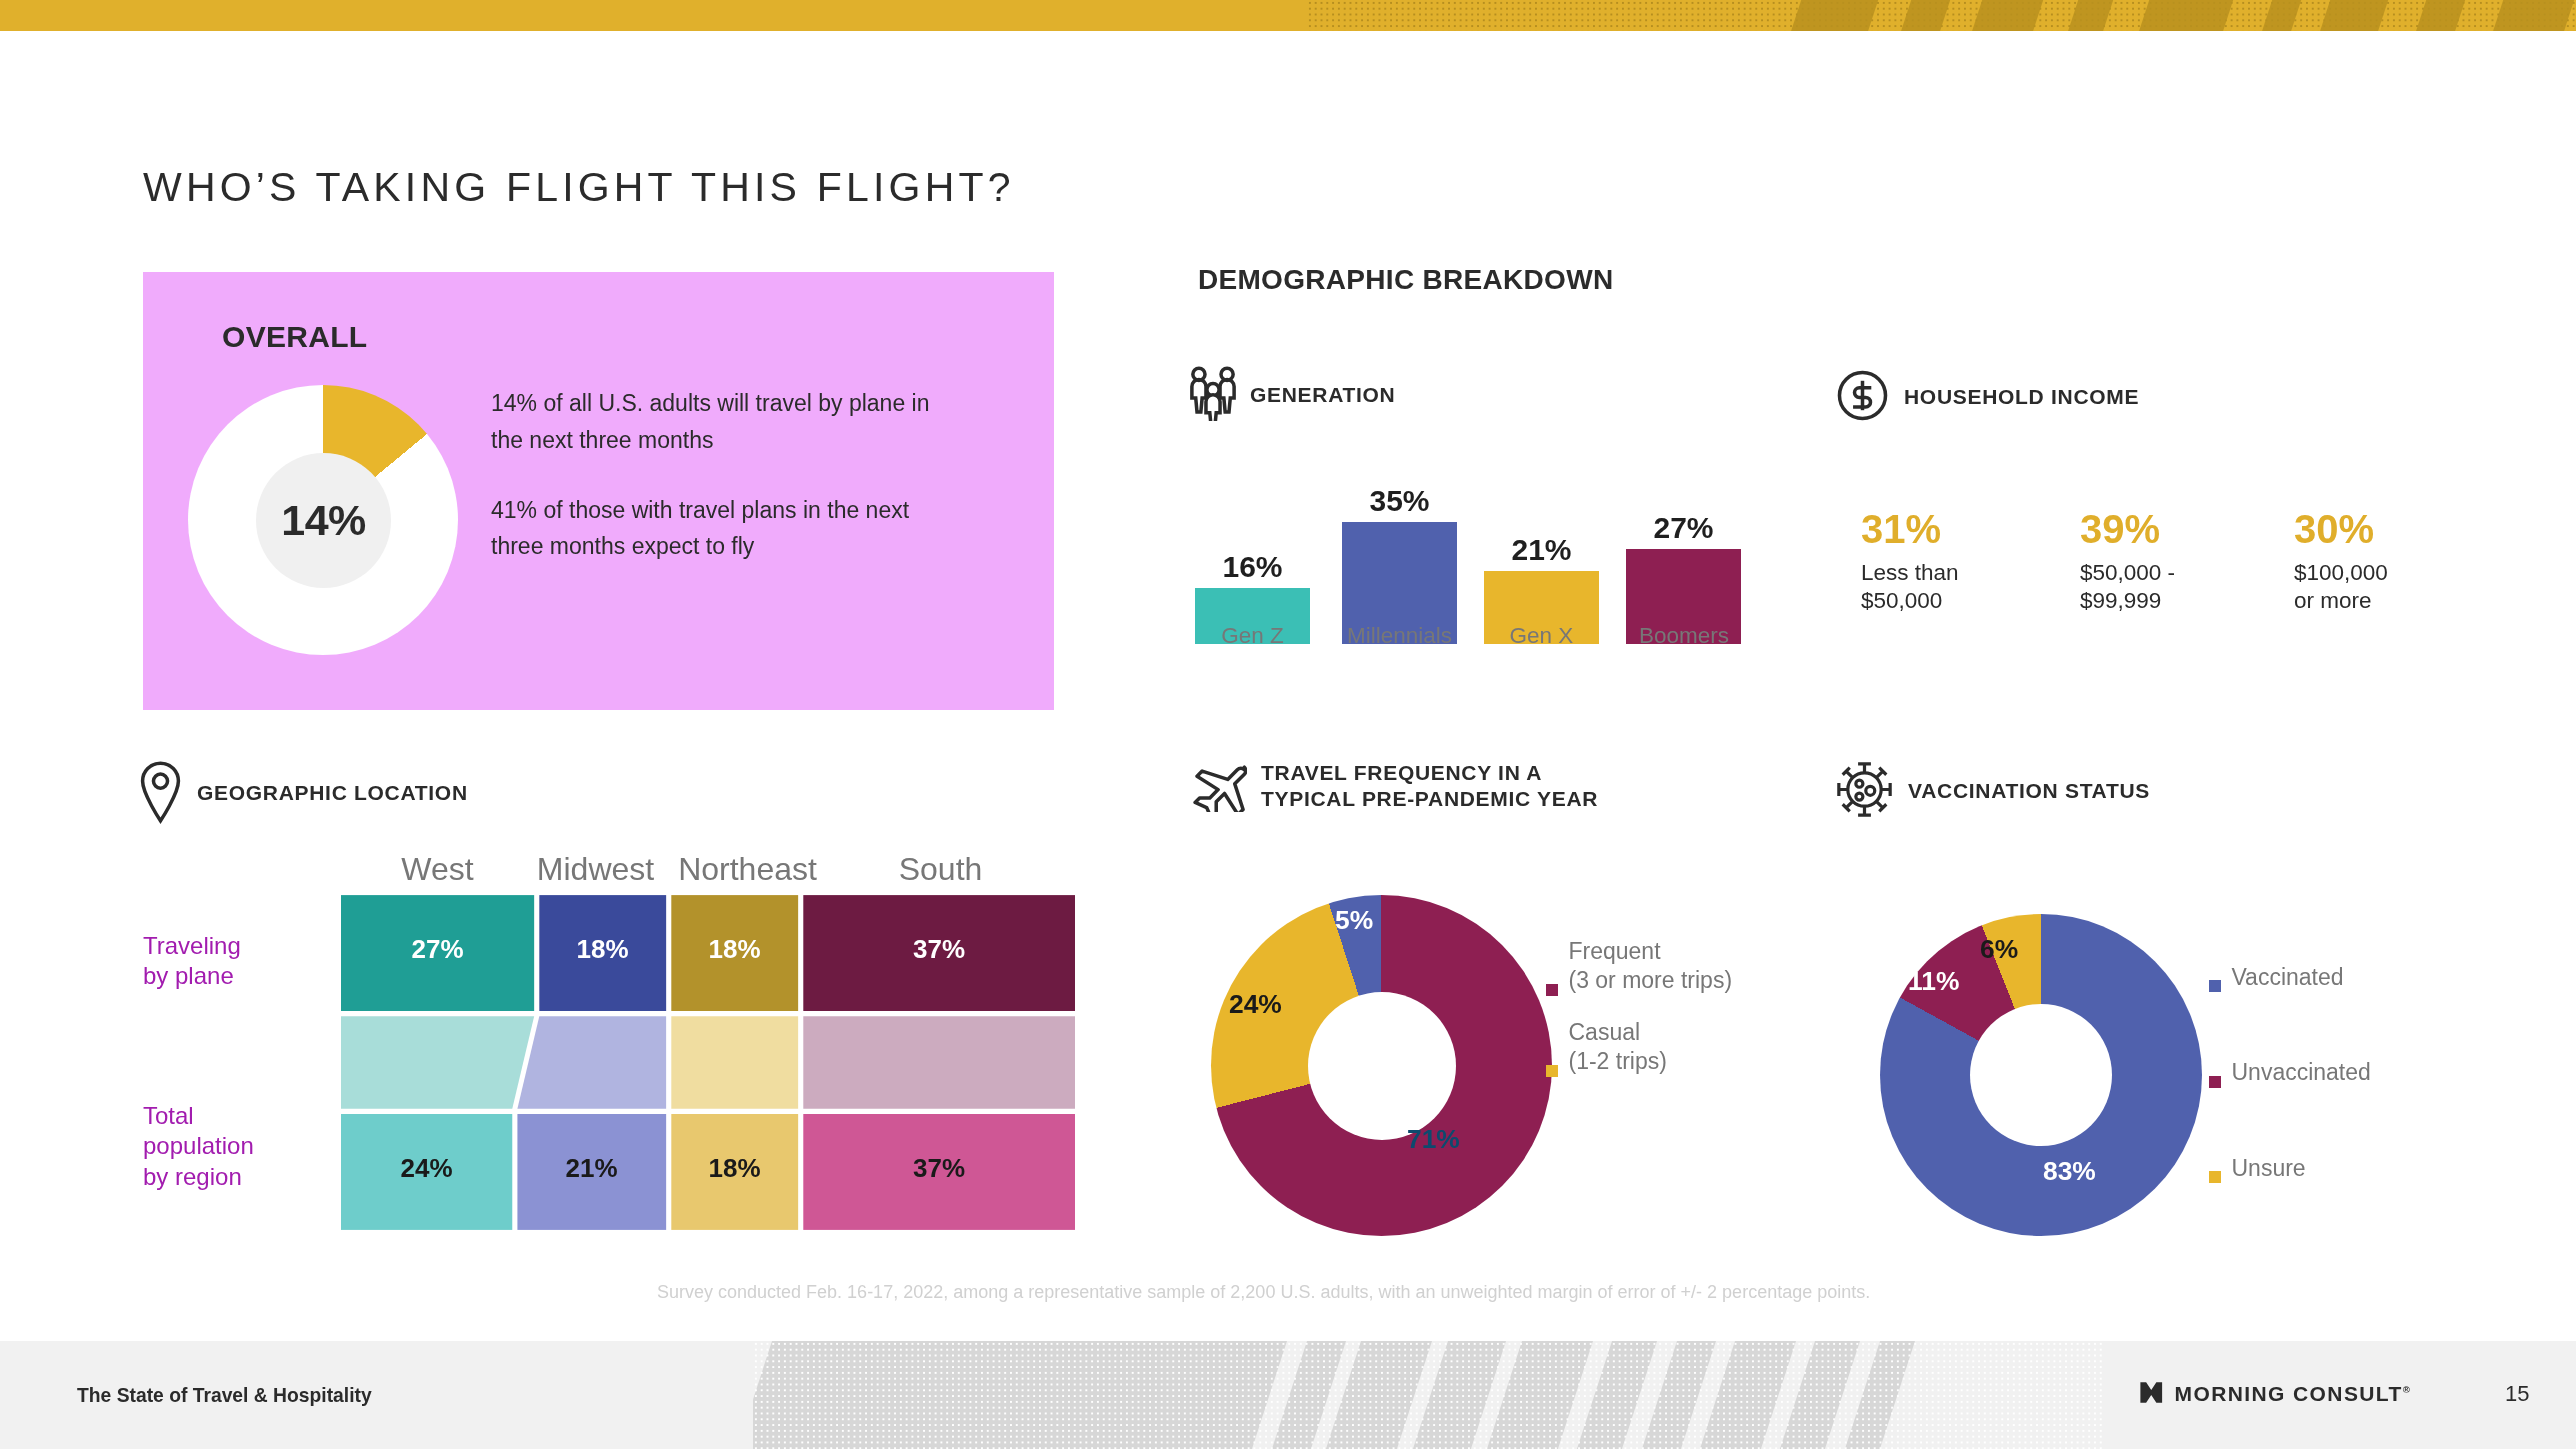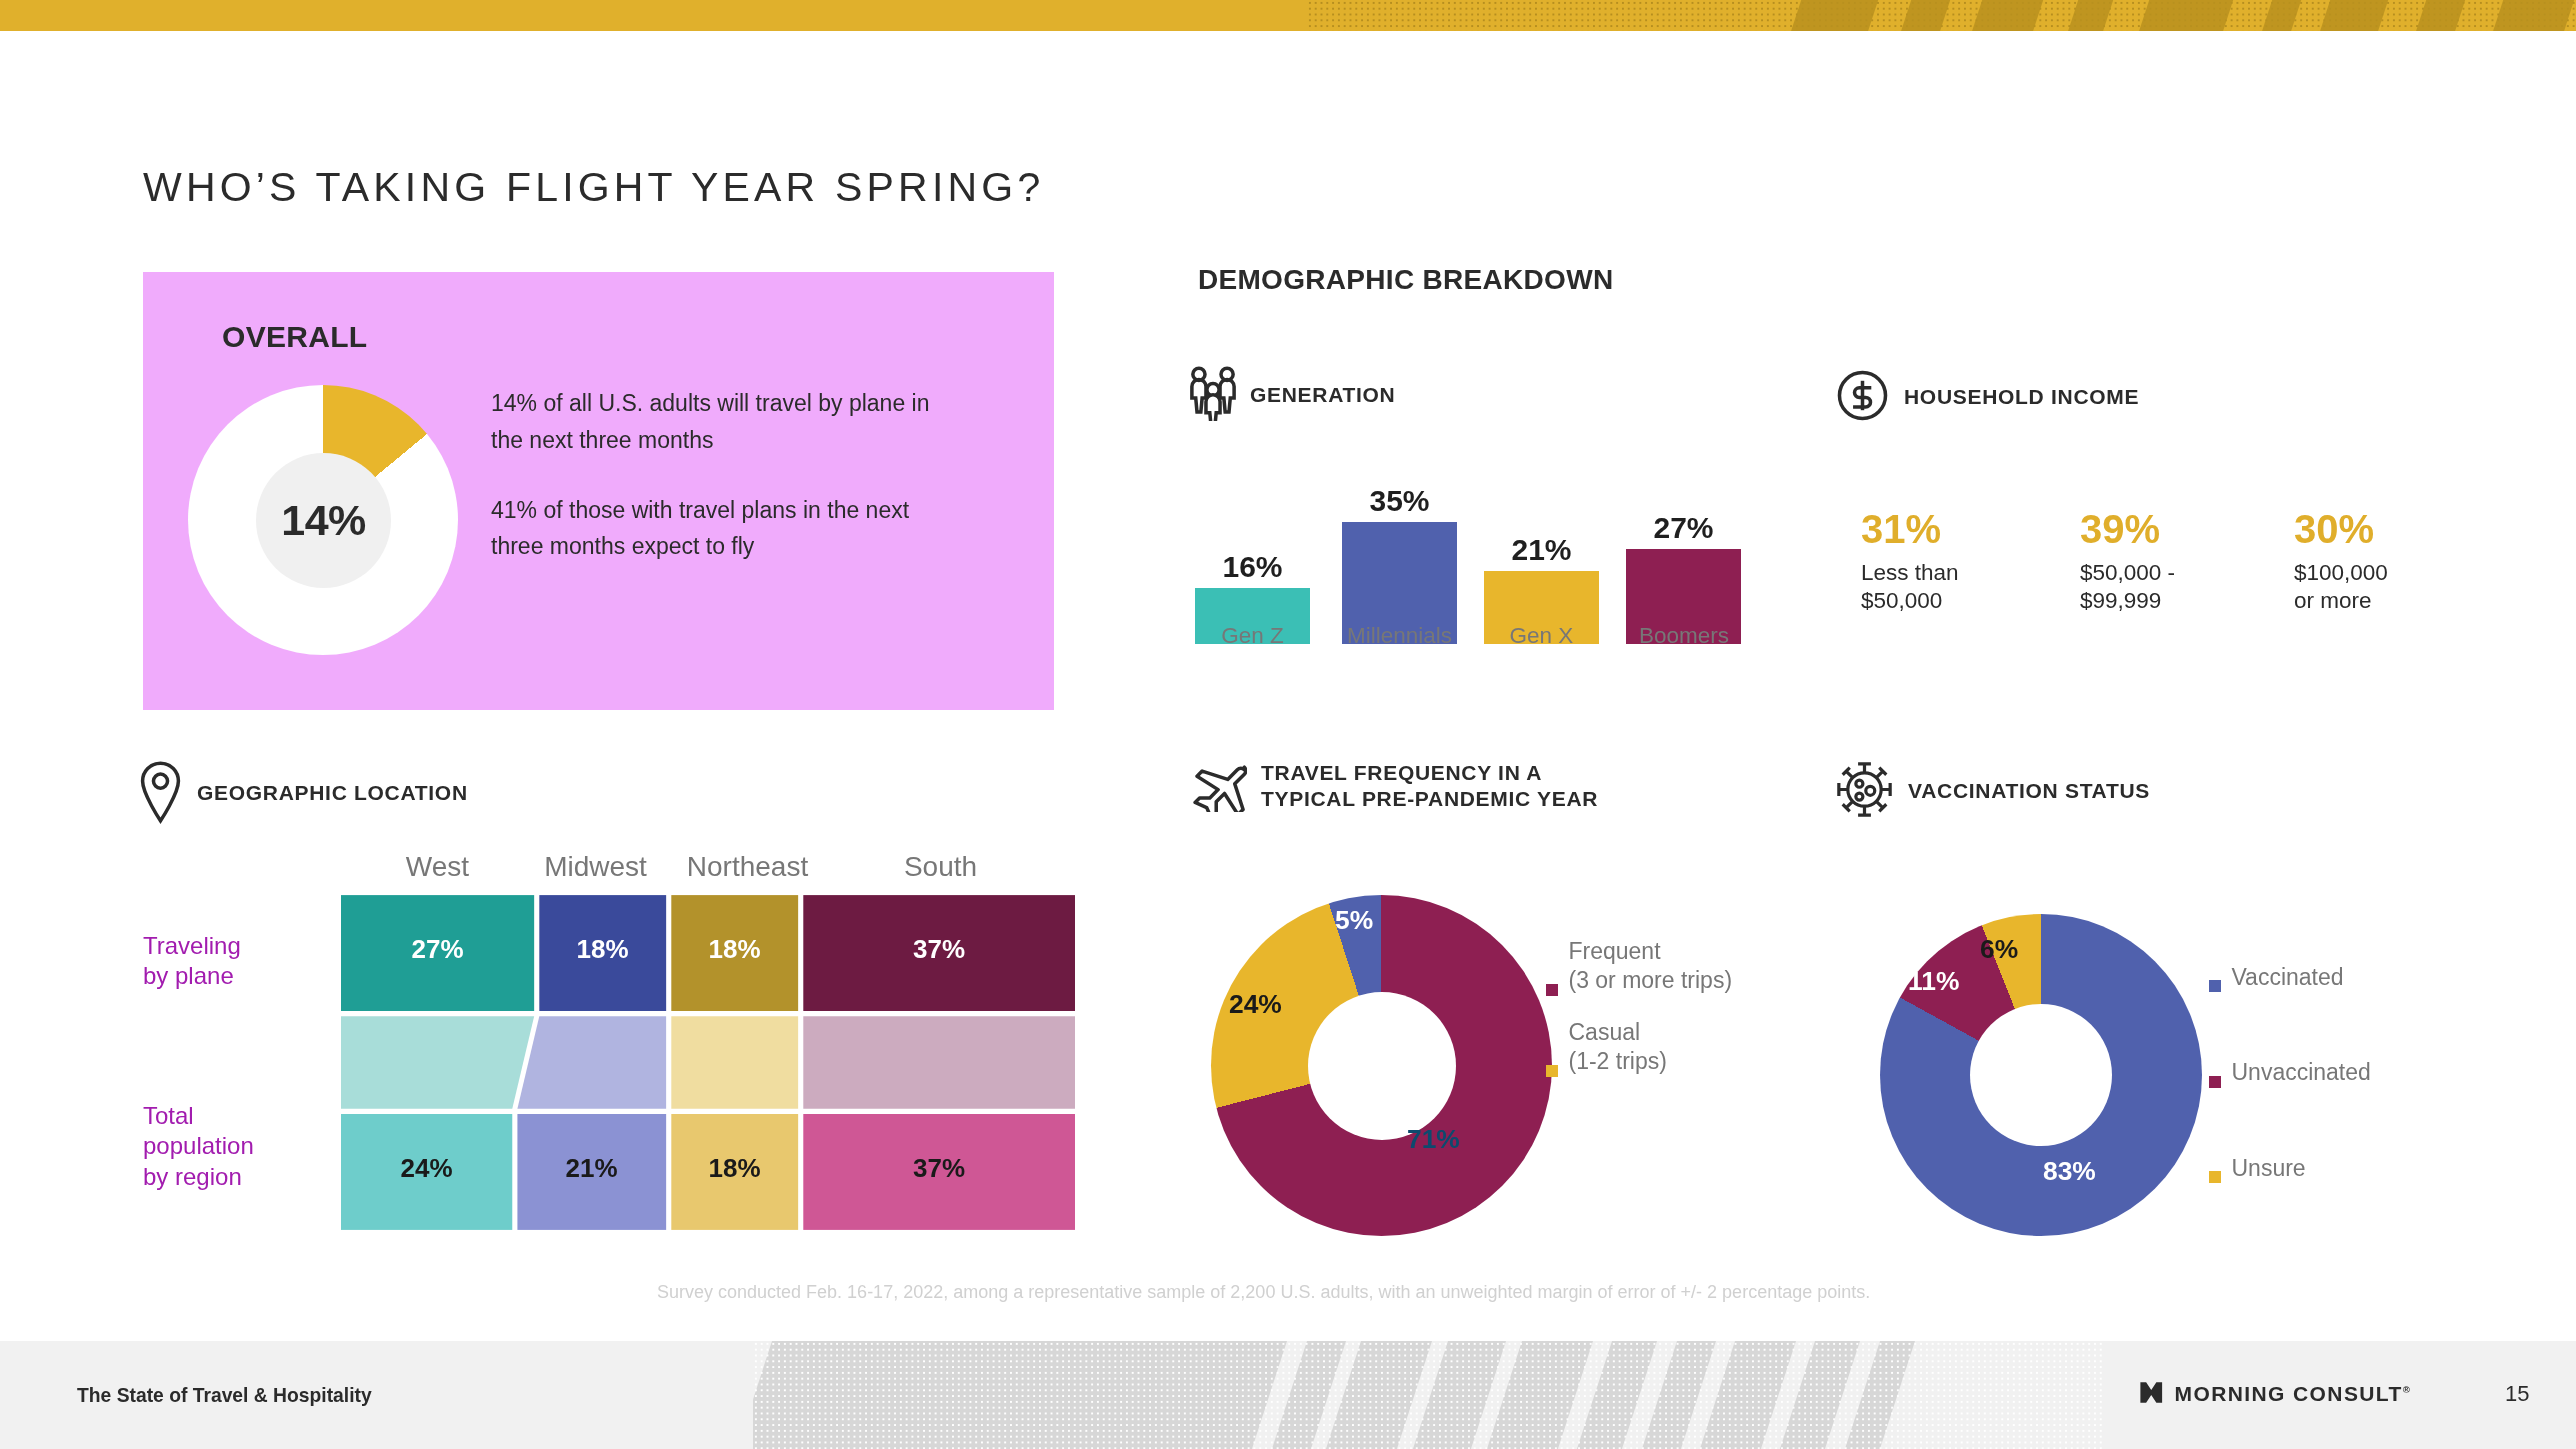--- a/index.html
+++ b/index.html
@@ -50,21 +50,21 @@
   .gen-lab{position:absolute;font-size:22.5px;color:#777;text-align:center;}
 
   
   .inc-wrap{position:absolute;left:1861px;top:509px;width:644px;}
   .inc-col{position:absolute;top:0;}
   .inc-pct{font-size:40px;font-weight:700;color:#e0ae2b;line-height:1;}
   .inc-lab{font-size:22.5px;color:#2b2b2b;line-height:1.25;margin-top:10.3px;}
 
   
   .geo-chart{position:absolute;left:341px;top:895px;width:734px;height:335px;}
-  .geo-colhead{position:absolute;top:851px;font-size:28px;color:#777;text-align:center;}
+  .geo-colhead{position:absolute;top:851px;font-size:32px;color:#777;text-align:center;}
   .geo-rowlab{position:absolute;font-size:24px;color:#a21caf;line-height:1.27;text-align:left;}
 
   
   .donut-lg{position:absolute;border-radius:50%;}
   .donut-lg .hole{position:absolute;border-radius:50%;background:#fff;}
   .donut-label{position:absolute;font-size:26.4px;font-weight:700;}
 
   .legend{position:absolute;}
   .legend .item{display:flex;align-items:flex-end;gap:10.3px;margin-bottom:22px;}
   .legend .sq{width:12.2px;height:12.2px;flex:0 0 auto;margin-top:8.4px;}
@@ -95,21 +95,21 @@
     <div class="stripe" style="left:670px;width:61px;"></div>
     <div class="stripe" style="left:766px;width:35px;"></div>
     <div class="stripe" style="left:837px;width:84px;"></div>
     <div class="stripe" style="left:960px;width:29px;"></div>
     <div class="stripe" style="left:1018px;width:58px;"></div>
     <div class="stripe" style="left:1114px;width:39px;"></div>
     <div class="stripe" style="left:1191px;width:71px;"></div>
   </div>
 </div>
 
-<div class="slide-title">WHO’S TAKING FLIGHT YEAR SPRING?</div>
+<div class="slide-title">WHO’S TAKING FLIGHT THIS FLIGHT?</div>
 
 <div class="overall-panel">
   <div class="overall-title">OVERALL</div>
 
   <div class="donut-wrap">
     <div class="donut-14">
       <div class="hole">
         <span>14%</span>
       </div>
     </div>

